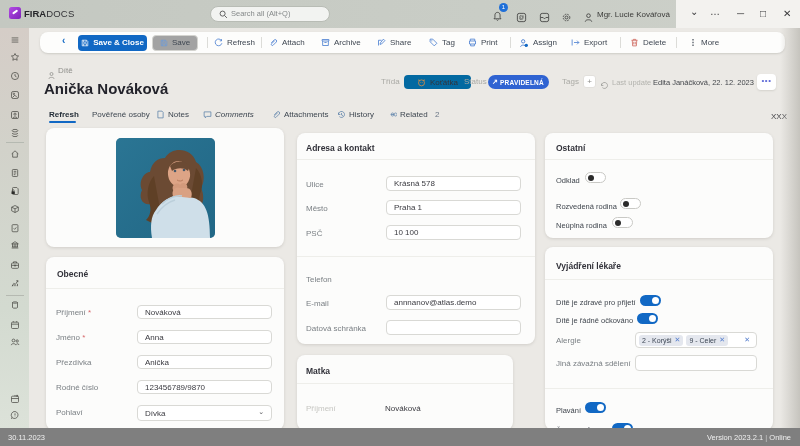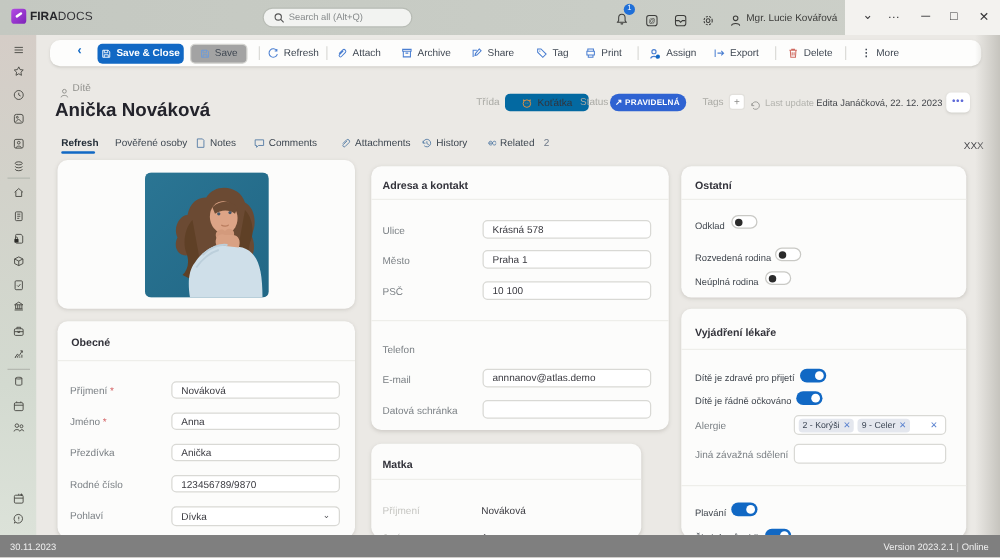--- a/index.html
+++ b/index.html
@@ -316,21 +316,21 @@
     </svg></div>
 <div class="abs" style="left:612px; top:78px; color:#b3b3ae; font-size:7.5px;">Last update</div>
 <div class="abs" id="lastupd">Edita Janáčková, 22. 12. 2023</div>
 <div class="abs" id="dots3">•••</div>
 
 <div class="tab" style="left:49px;" id="tab-general">Refresh</div>
 <div class="tab" style="left:92px;">Pověřené osoby</div>
 <div class="tab" style="left:156px;"><svg width="9" height="9" viewBox="0 0 12 12">
       <path d="M2.5 1.5 H8 L9.5 3 V10.5 H2.5 Z" fill="none" stroke="#5b80a8" stroke-width="1"></path>
     </svg>Notes</div>
-<div class="tab" style="left:203px;"><svg width="9" height="9" viewBox="0 0 12 12">
+<div class="tab" style="left:203px;font-style:italic;"><svg width="9" height="9" viewBox="0 0 12 12">
       <path d="M1.5 2.5 H10.5 V8.5 H5 L3 10.5 V8.5 H1.5 Z" fill="none" stroke="#5b80a8" stroke-width="1"></path>
     </svg>Comments</div>
 <div class="tab" style="left:272px;"><svg width="9" height="9" viewBox="0 0 12 12">
       <path d="M3 6.5 L7 2.5 A2 2 0 0 1 9.8 5.3 L5.5 9.6 A1.4 1.4 0 0 1 3.5 7.6 L7.5 3.6" fill="none" stroke="#5b80a8" stroke-width="1"></path>
     </svg>Attachments</div>
 <div class="tab" style="left:337px;"><svg width="9" height="9" viewBox="0 0 12 12">
       <path d="M2 6 A4 4 0 1 1 3.2 8.8 M2 6 L2 3.5 M2 6 L4.5 6 M6 4 L6 6.5 L8 7.5" fill="none" stroke="#5b80a8" stroke-width="1"></path>
     </svg>History</div>
 <div class="tab" style="left:388px;"><svg width="9" height="9" viewBox="0 0 12 12">
       <path d="M4 6 L8 6 M4 6 A2 2 0 1 1 4 6.01 M8 6 A2 2 0 1 1 8 6.01" fill="none" stroke="#5b80a8" stroke-width="1"></path>

